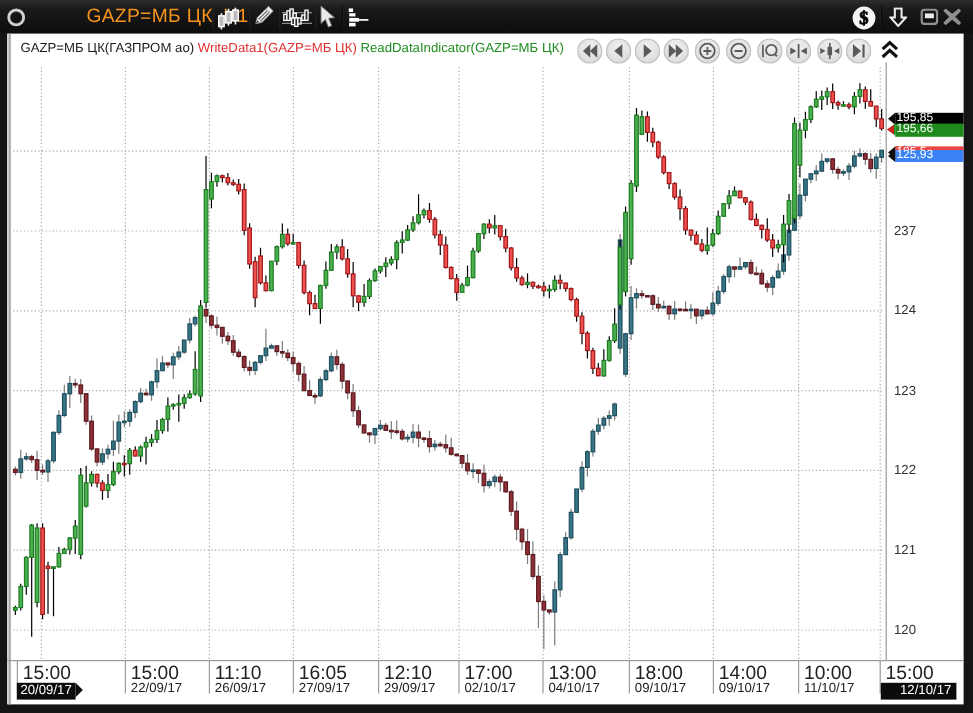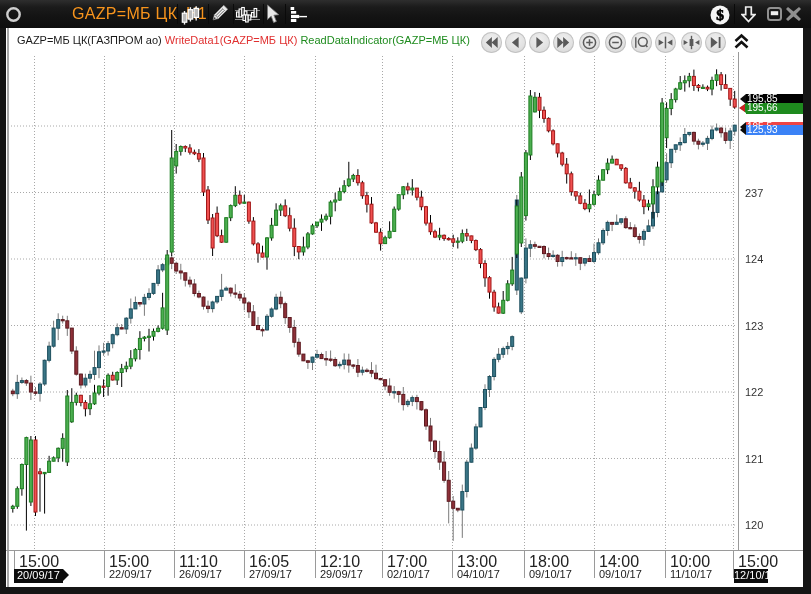--- a/index.html
+++ b/index.html
@@ -861,20 +861,20 @@
 <div class="tlab" style="left:529px;top:553px">18:00</div>
 <div class="dlab" style="left:529px;top:568px">09/10/17</div>
 <div class="tick" style="left:594px"></div>
 <div class="tlab" style="left:599px;top:553px">14:00</div>
 <div class="dlab" style="left:599px;top:568px">09/10/17</div>
 <div class="tick" style="left:665px"></div>
 <div class="tlab" style="left:670px;top:553px">10:00</div>
 <div class="dlab" style="left:670px;top:568px">11/10/17</div>
 <div class="tick" style="left:733px"></div>
 <div class="tlab" style="left:738px;top:553px">15:00</div>
-<div class="dtag dtag-r" style="left:734px;top:569px;width:34px;padding-left:0">12/10/17</div>
+<div class="dtag dtag-r" style="left:734px;top:569px;width:63px;padding-left:16px">12/10/17</div>
 <div class="ptag" style="top:93.55px;background:#000000"><span class="ptag-a" style="border-right-color:#0c0c0c"></span>195,85</div>
 <div class="ptag" style="top:103.05px;background:#1e8a1e"><span class="ptag-a" style="border-right-color:#1e8a1e"></span>195,66</div>
 <div class="ptag" style="top:122px;background:#ef4444"><span class="ptag-a" style="border-right-color:#0c0c0c"></span>195,5</div>
 <div class="ptag" style="top:124.75px;background:#3b82f6"><span class="ptag-a" style="border-right-color:#0c0c0c"></span>125,93</div>
 <svg style="position:absolute;left:739px;top:104px" width="6" height="8" viewBox="0 0 6 8">
       <path d="M6 0 L6 8 L0 4 Z" fill="#cc2222"></path>
     </svg>
 </div>
 </body></html>

